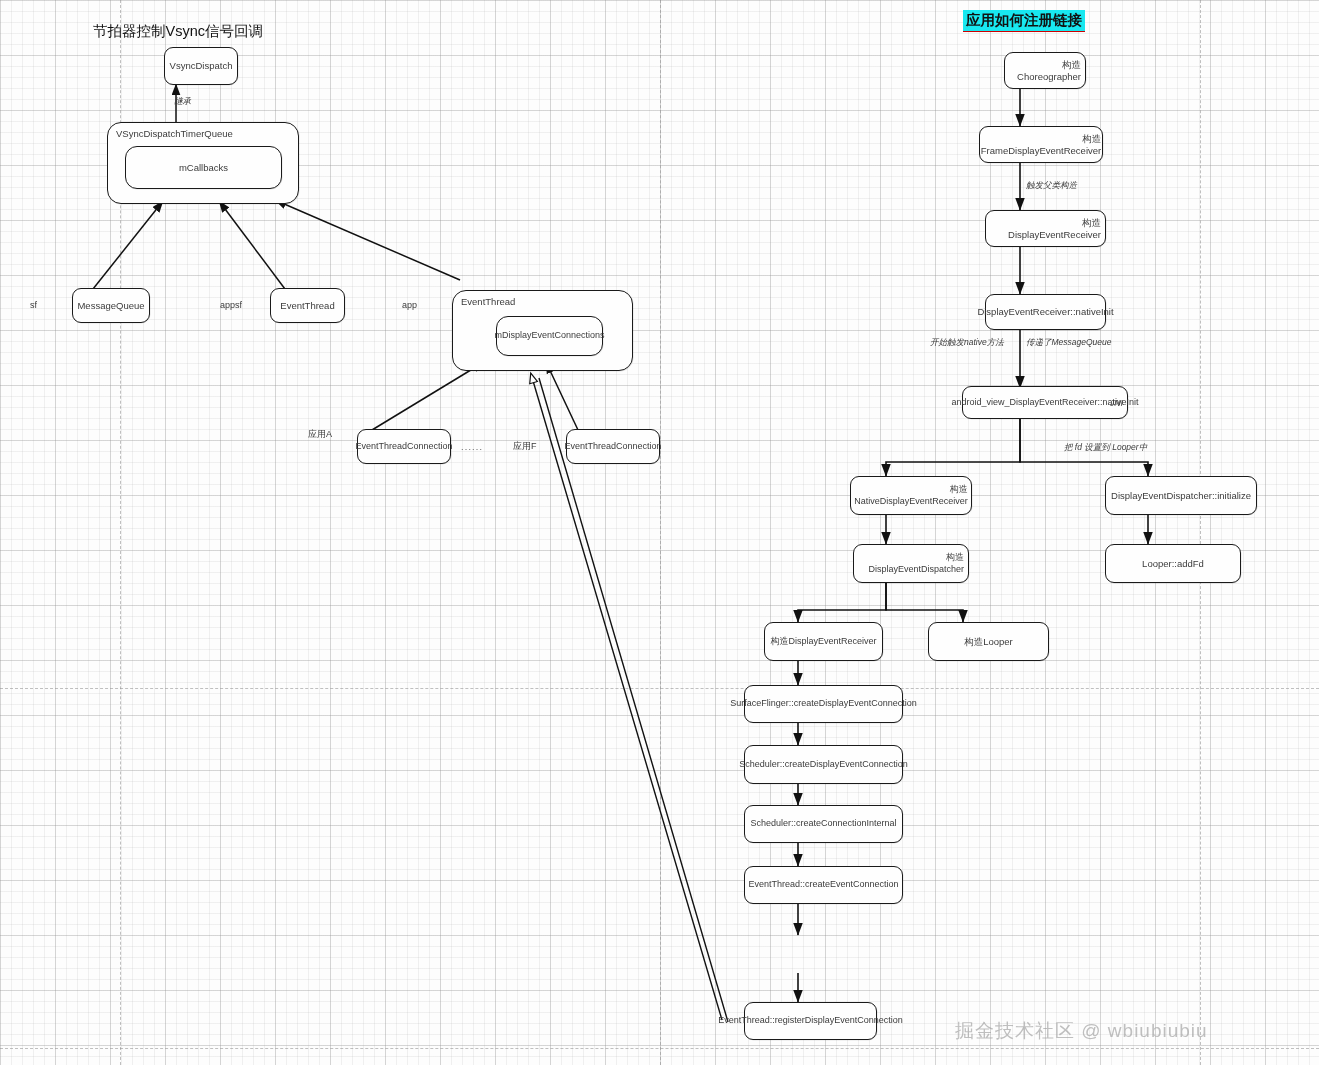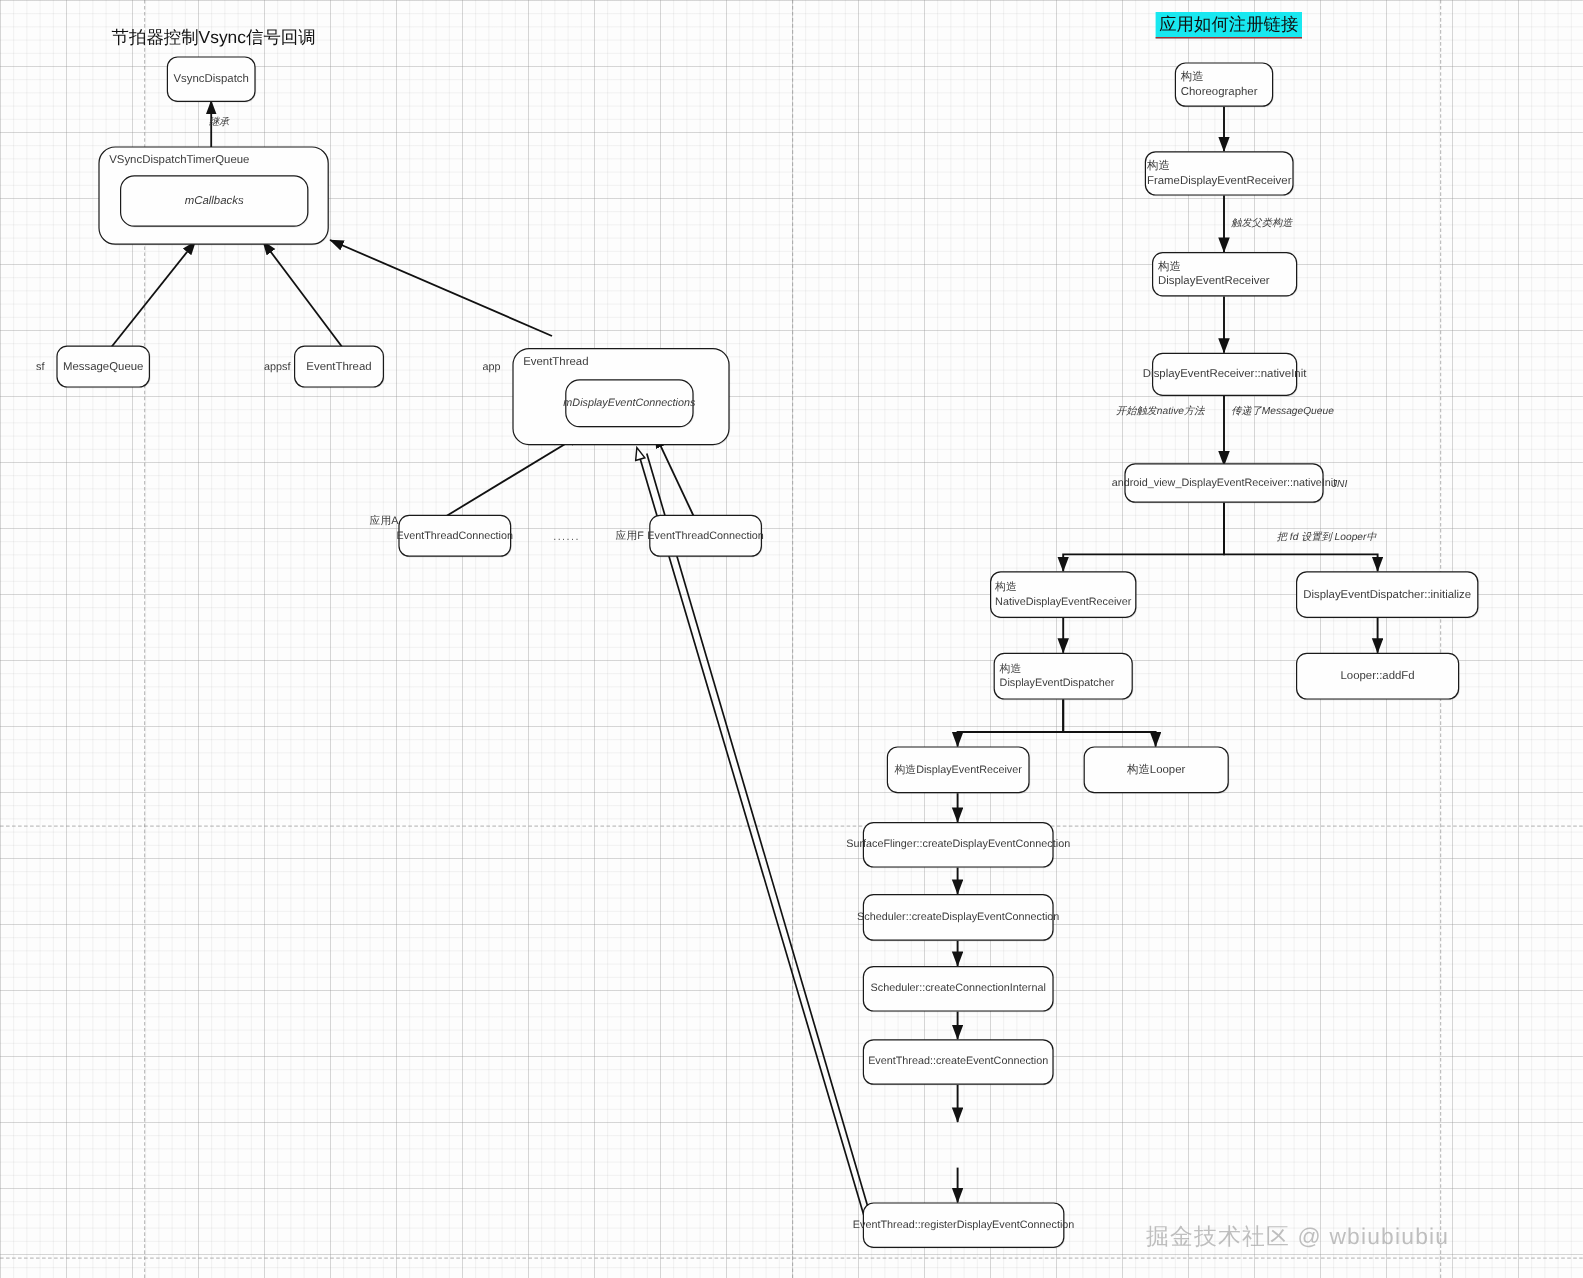--- a/index.html
+++ b/index.html
@@ -35,50 +35,51 @@
     position:absolute;left:0;top:0;width:1319px;height:1065px;
     pointer-events:none;
   }
   .node{
     position:absolute;
     box-sizing:border-box;
     background:#fefefe;
     border:1.4px solid #1a1a1a;
     border-radius:9px;
     display:flex;align-items:center;justify-content:center;
-    text-align:left;
+    text-align:right;
     color:#3b3b3b;
     font-size:9.5px;
     line-height:1.25;
     padding:2px 4px;
     box-shadow:0.5px 0.5px 0 rgba(0,0,0,0.10);
+    margin-left:25px;
   }
   .node.group{
     justify-content:flex-start;align-items:flex-start;
     padding:5px 8px;
     border-radius:14px;
     border-width:1.8px;
   }
   .node.inner{
     border-radius:12px;
     border-width:1.6px;
-    font-style:italic;
   }
   .node.sm{font-size:9px;}
   .title{
     position:absolute;
     font-size:14.5px;
     color:#111;
     white-space:nowrap;
   }
   .title.hl{
     background:#18e8f0;
     color:#111;
     padding:1px 3px;
     border-bottom:1px solid #c00;
+    font-weight:bold;
   }
   .edge-label{
     position:absolute;
     font-size:8.5px;
     color:#3a3a3a;
     white-space:nowrap;
     background:transparent;
     font-style:italic;
   }
   .side-label{
@@ -232,17 +233,17 @@
 
   <div class="node sm" style="left:719px;top:685px;width:159px;height:38px">SurfaceFlinger::createDisplayEventConnection</div>
 
   <div class="node sm" style="left:719px;top:745px;width:159px;height:39px">Scheduler::createDisplayEventConnection</div>
 
   <div class="node sm" style="left:719px;top:805px;width:159px;height:38px">Scheduler::createConnectionInternal</div>
 
   <div class="node sm" style="left:719px;top:866px;width:159px;height:38px">EventThread::createEventConnection</div>
 
 
-  <div class="node sm" style="left:719px;top:1002px;width:168px;height:38px">EventThread::registerDisplayEventConnection</div>
+  <div class="node sm" style="left:719px;top:1002px;width:133px;height:38px">EventThread::registerDisplayEventConnection</div>
 
   <div class="watermark" style="left:955px;top:1018px">掘金技术社区 @ wbiubiubiu</div>
 
 </div>
 
 </body></html>

